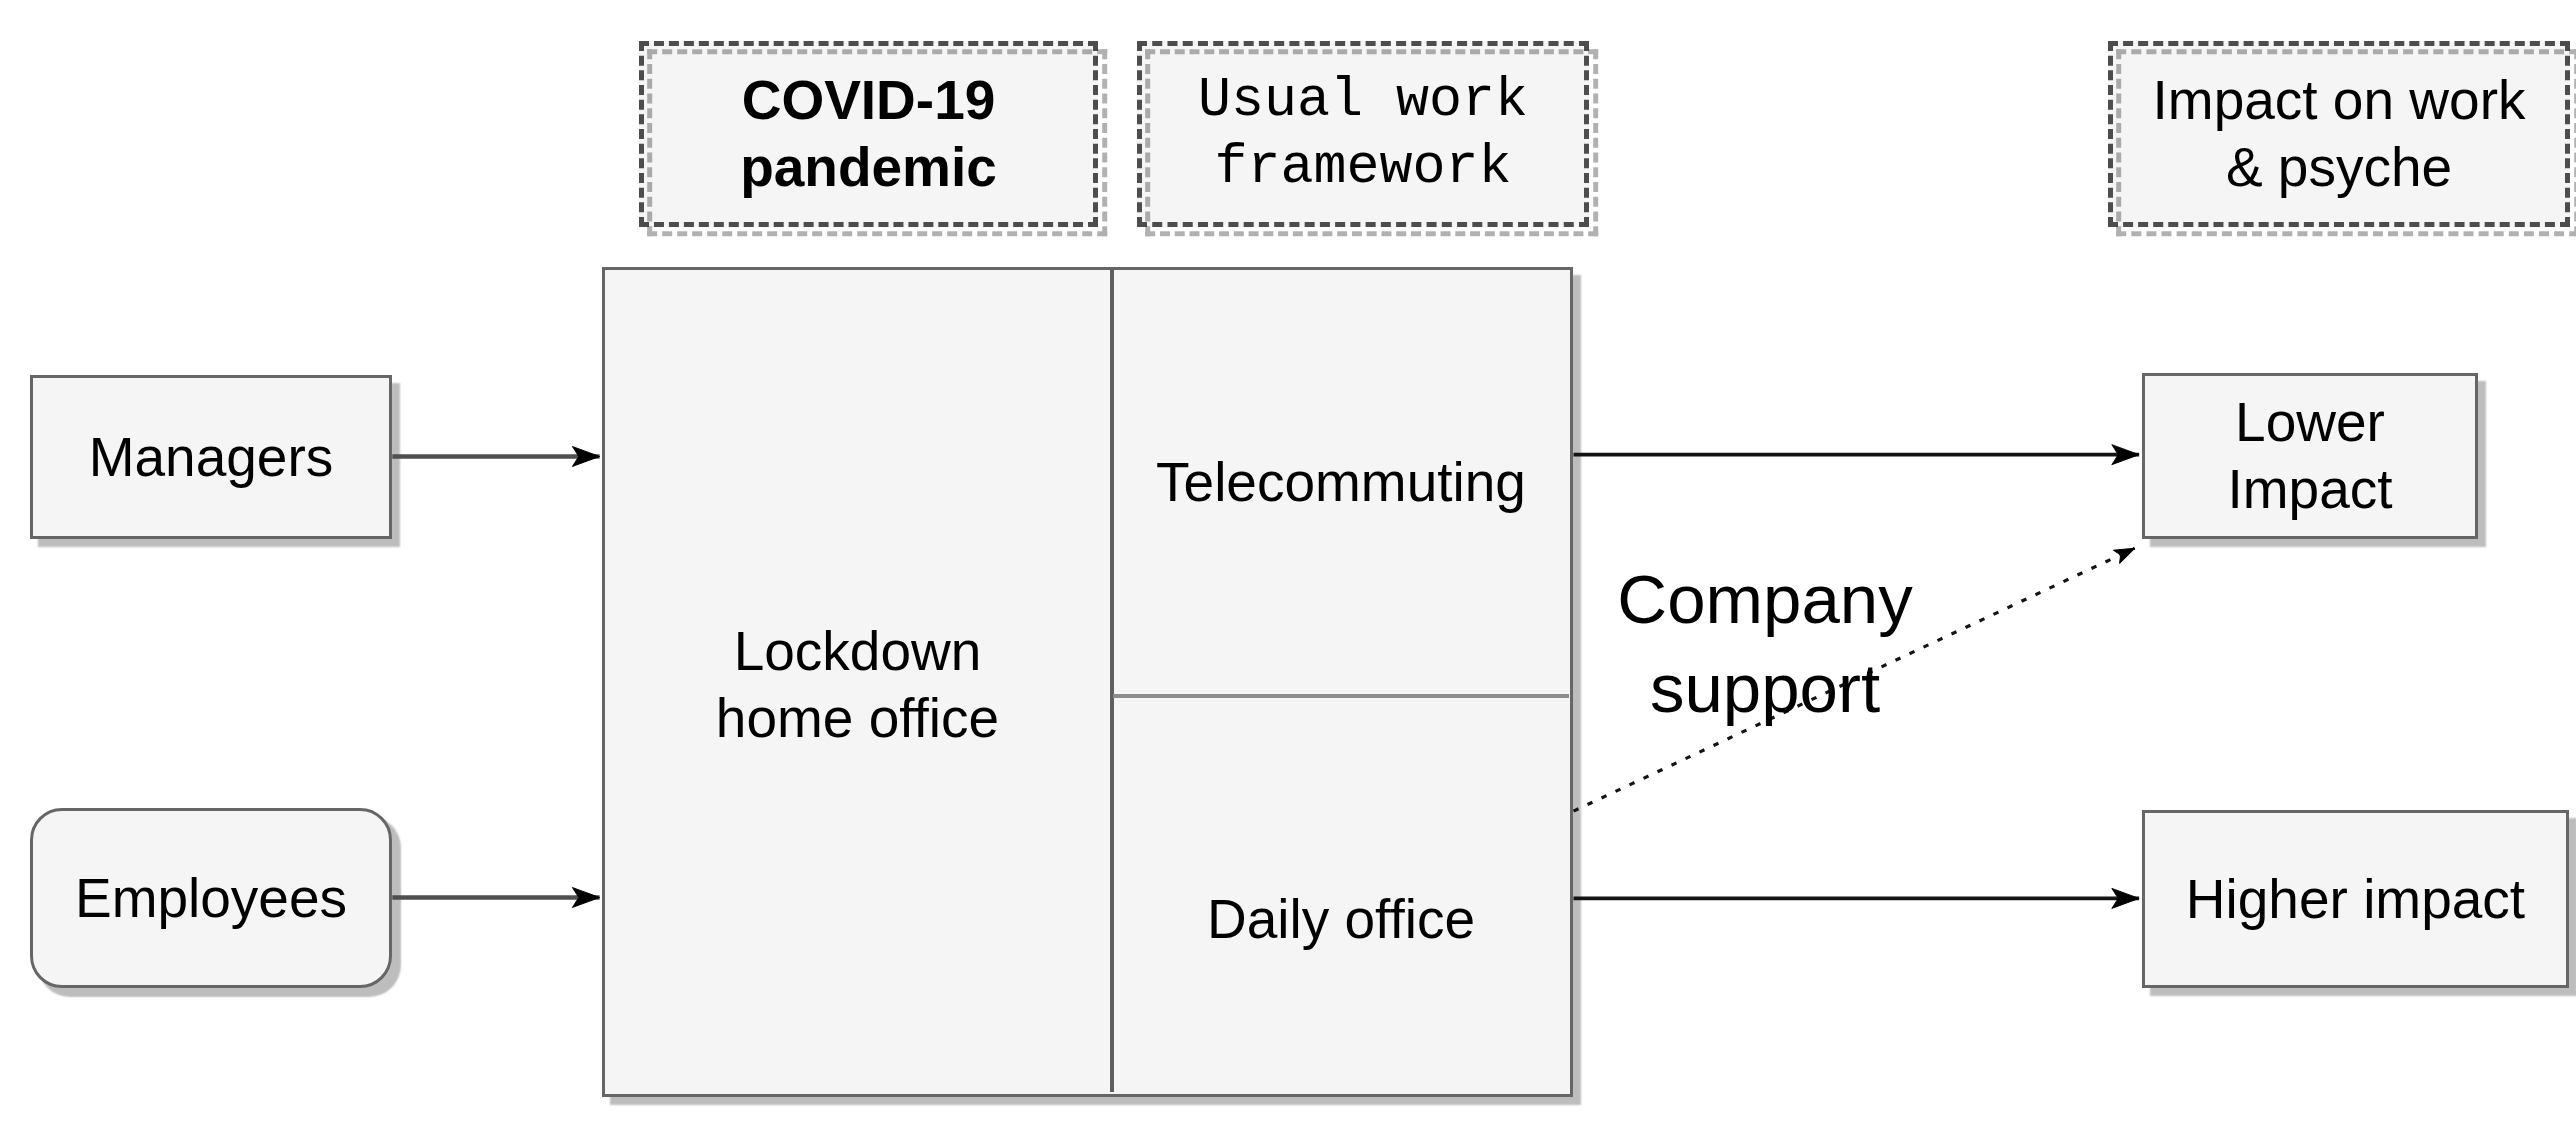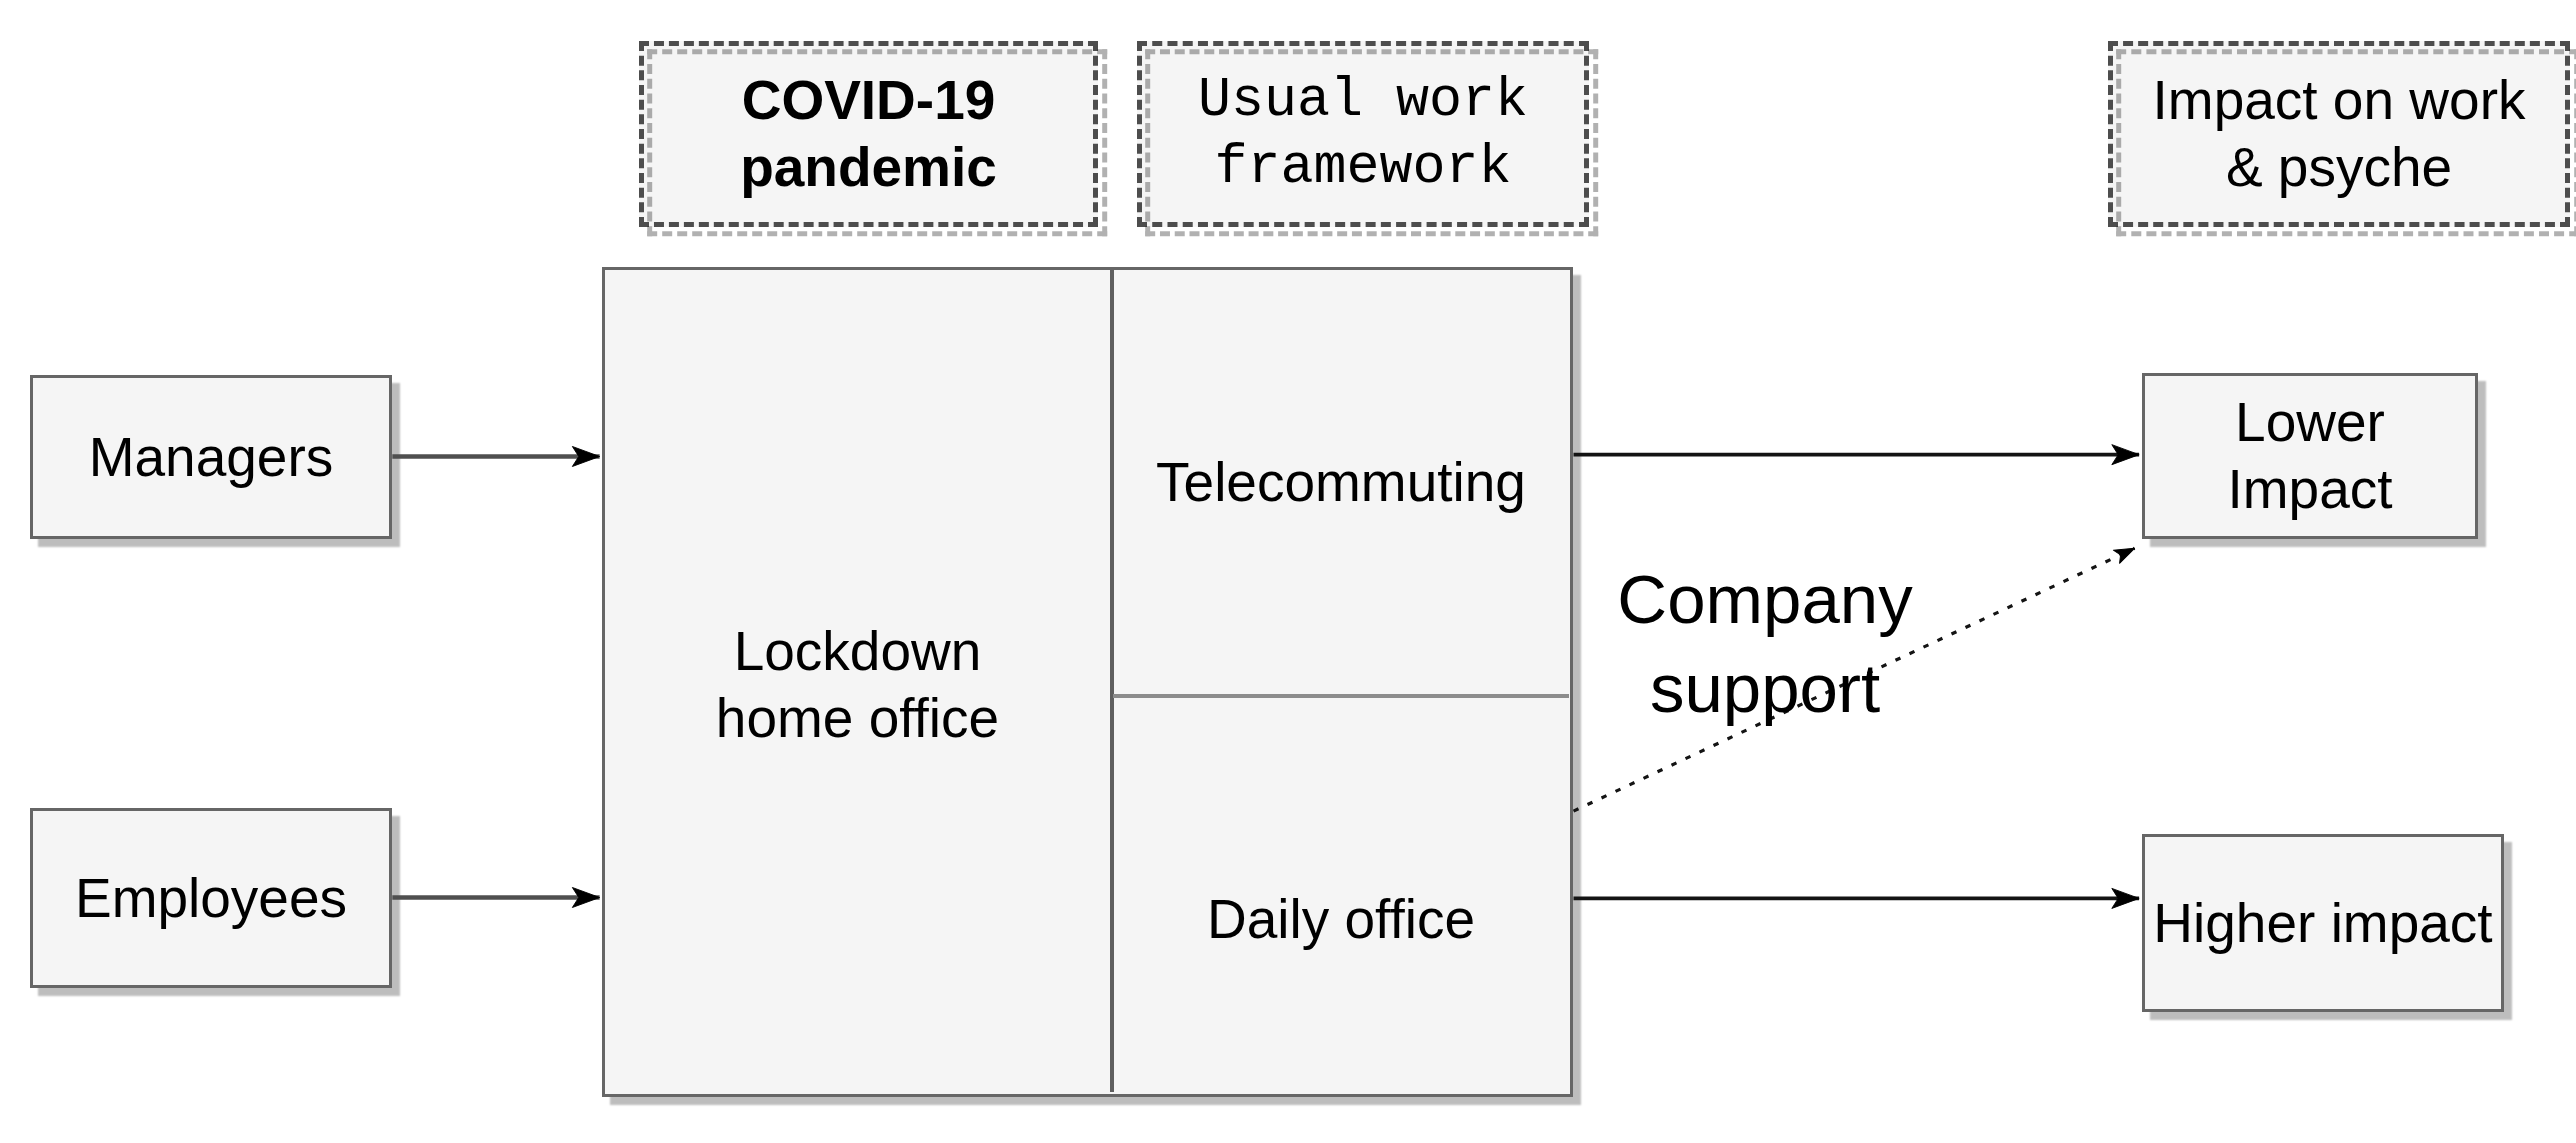--- a/index.html
+++ b/index.html
@@ -86,23 +86,23 @@
     line-height: 67px;
   }
   .cell-lockdown { left: 0; top: 4px; width: 505px; height: 822px; }
   .cell-tele     { left: 508px; top: 0; width: 456px; height: 424px; }
   .cell-daily    { left: 508px; top: 428px; width: 456px; height: 395px; padding-top: 47px; box-sizing: border-box; }
   
   .box-covid     { left: 639px;  top: 41px;  width: 459px; height: 186px; font-weight: bold; }
   .box-usual     { left: 1137px; top: 41px;  width: 452px; height: 186px; font-family: Liberation Mono, monospace; }
   .box-impact    { left: 2108px; top: 41px;  width: 462px; height: 186px; }
   .box-managers  { left: 30px;   top: 375px; width: 362px; height: 164px; }
-  .box-employees { left: 30px;   top: 808px; width: 362px; height: 180px; }
+  .box-employees { left: 30px;   top: 808px; width: 362px; height: 180px; border-radius: 32px; }
   .box-lower     { left: 2142px; top: 373px; width: 336px; height: 166px; }
-  .box-higher    { left: 2142px; top: 810px; width: 362px; height: 178px; margin-top: 24px; }
+  .box-higher    { left: 2142px; top: 810px; width: 427px; height: 178px; }
   
   .edge-label {
     position: absolute;
     left: 1492px;
     top: 555px;
     width: 546px;
     text-align: center;
     white-space: pre-line;
     font-size: 69px;
     line-height: 89px;

